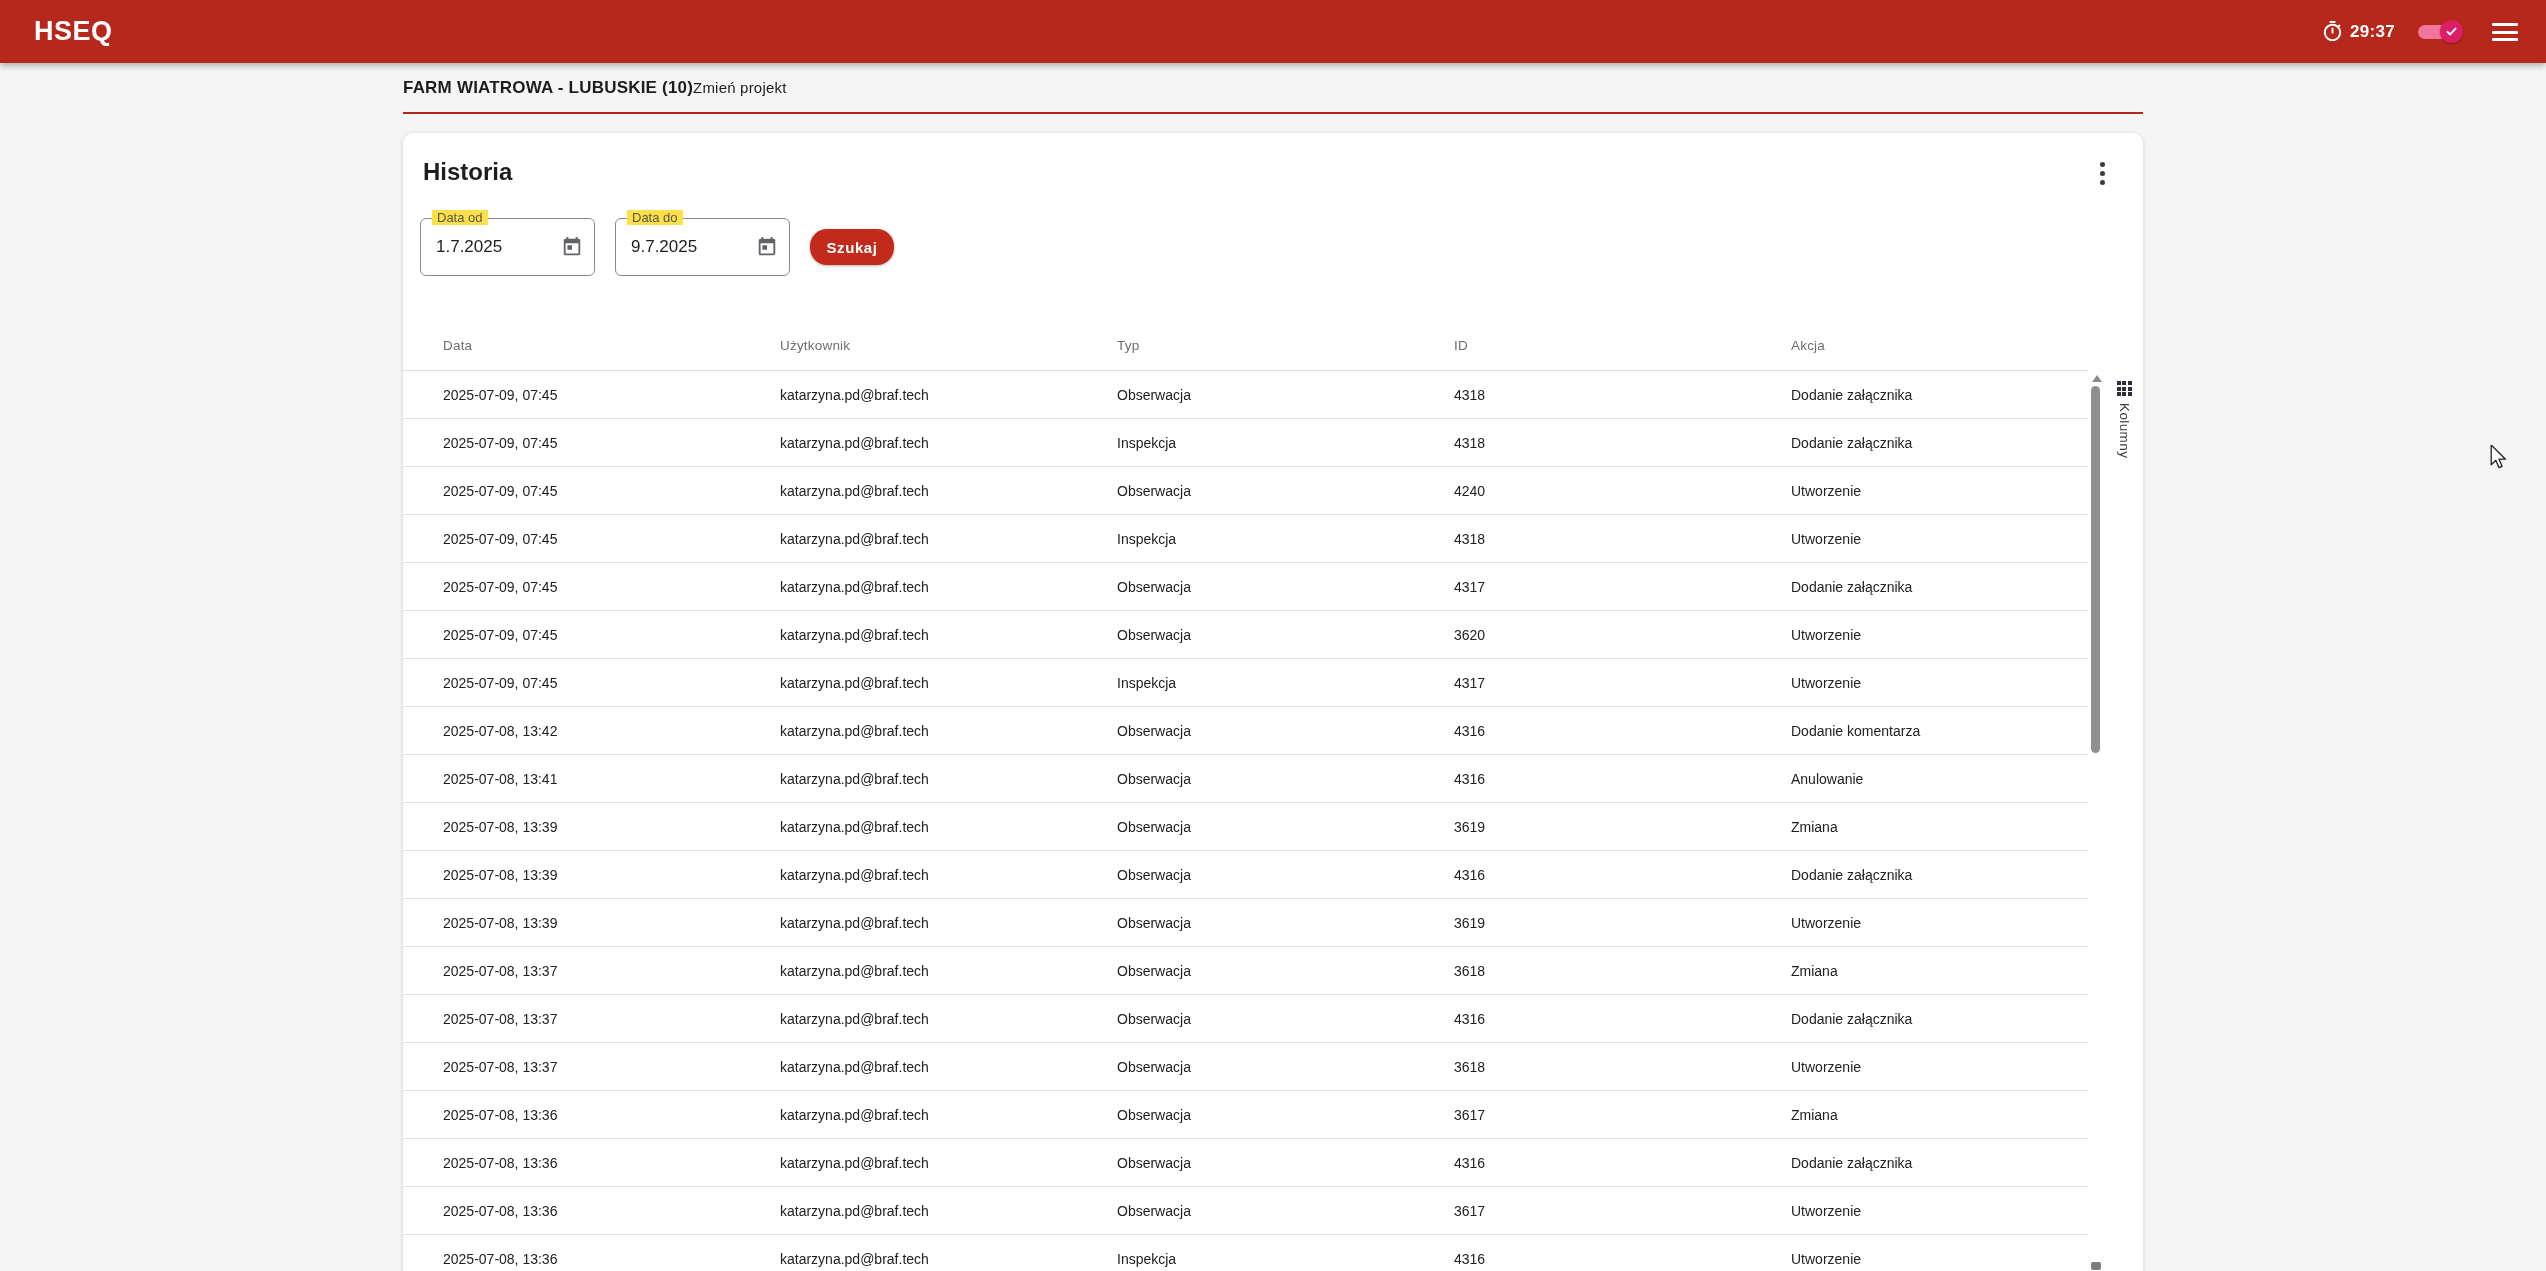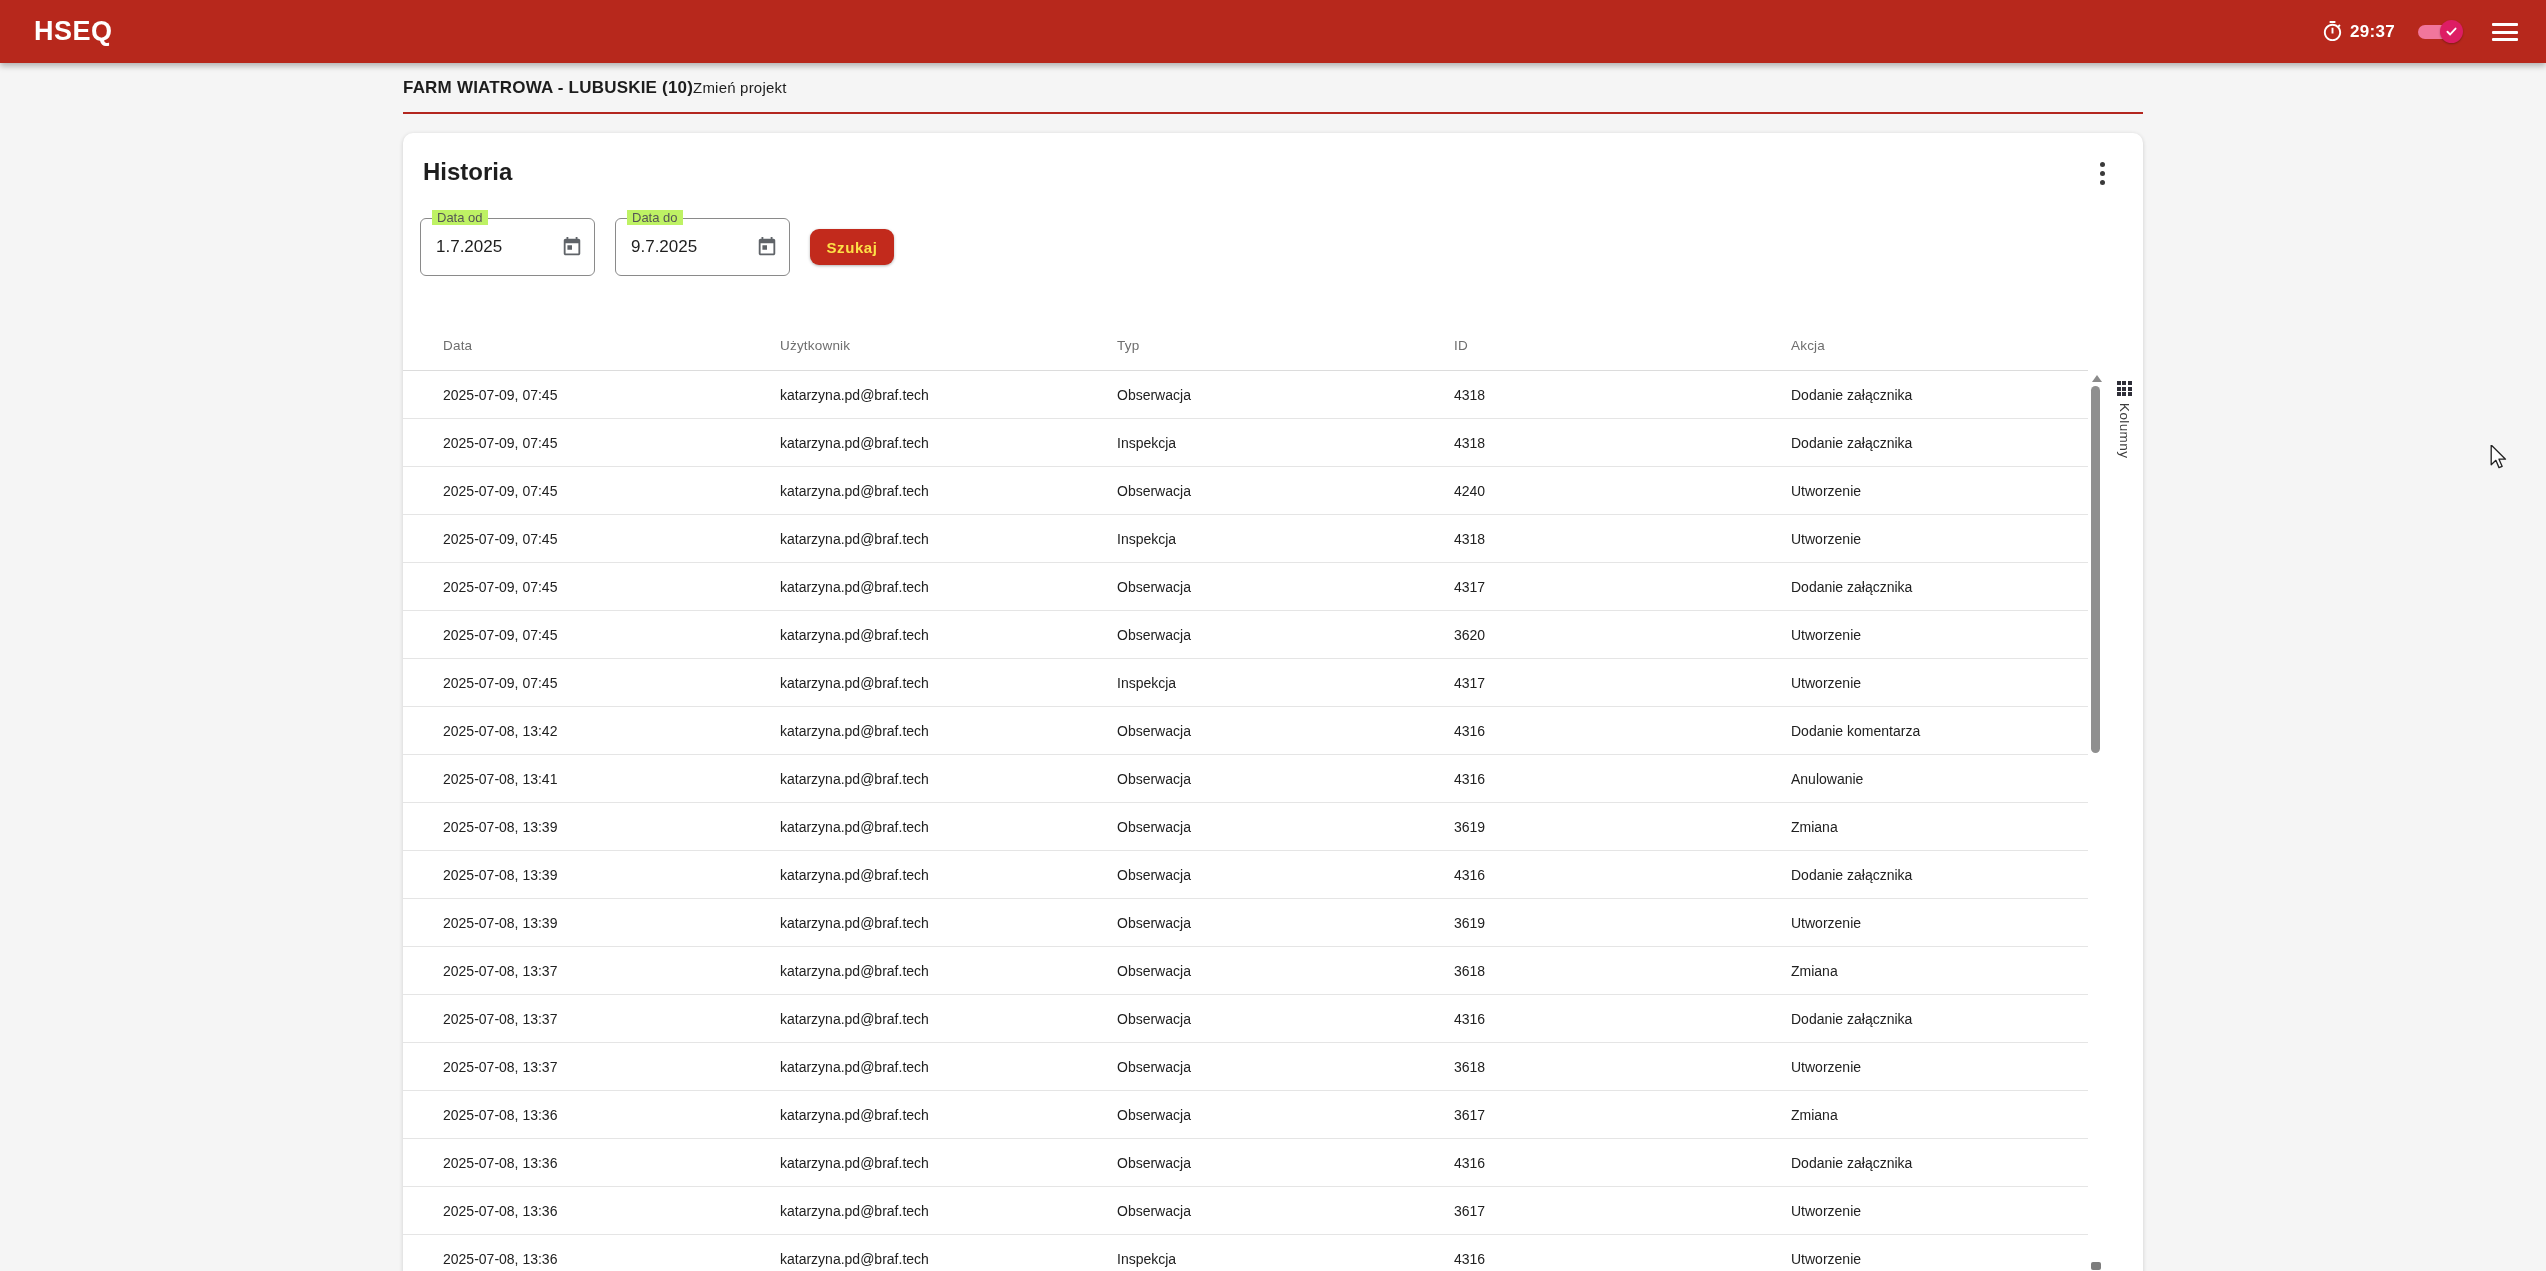--- a/index.html
+++ b/index.html
@@ -38,27 +38,27 @@
           border-radius:10px; box-shadow:0 1px 4px rgba(0,0,0,0.16); }
   .card-title { position:absolute; left:20px; top:25px; font-size:24px; font-weight:700; color:#1e1e1e; }
   .kebab-btn { position:absolute; left:1678px; top:19px; width:42px; height:42px; border:none; background:none;
                cursor:pointer; display:flex; flex-direction:column; align-items:center; justify-content:center; gap:4px; }
   .kebab-btn i { width:5px; height:5px; border-radius:50%; background:#3a3a3a; }
 
   
   .field { position:absolute; width:175px; height:58px; border:1px solid #8a8a8a; border-radius:6px; background:#fff; }
   .field-from { left:17px; top:85px; }
   .field-to   { left:212px; top:85px; }
-  .field-label { position:absolute; left:11px; top:-9px; background:#bef264; padding:0 5px;
+  .field-label { position:absolute; left:11px; top:-9px; background:#fde047; padding:0 5px;
                  font-size:13px; color:#555; }
   .field-value { position:absolute; left:15px; top:0; height:56px; display:flex; align-items:center;
                  font-size:17px; color:#1e1e1e; }
   .field-cal { position:absolute; right:11px; top:17px; width:22px; height:22px; cursor:pointer; }
   .search-btn { position:absolute; left:407px; top:96px; width:84px; height:36px;
-                background:var(--button-red,#c22a1c); color:#fde047; border:none; border-radius:9px;
+                background:var(--button-red,#c22a1c); color:#ffffff; border:none; border-radius:17px;
                 font-size:15px; font-weight:700; letter-spacing:0.6px; cursor:pointer;
                 box-shadow:0 1px 3px rgba(0,0,0,0.3); font-family:inherit; }
 
   
   .thead { position:absolute; left:0; top:187px; width:1685px; height:51px; display:flex;
            border-bottom:1px solid #dcdcdc; }
   .th { width:337px; padding-left:40px; display:flex; align-items:center;
         font-size:13.5px; color:#6e6e6e; letter-spacing:0.2px; cursor:pointer; }
   .tbody { position:absolute; left:0; top:238px; width:1685px; height:932px; overflow:hidden; }
   .tr { display:flex; width:1685px; height:48px; border-bottom:1px solid #e5e5e5; }

